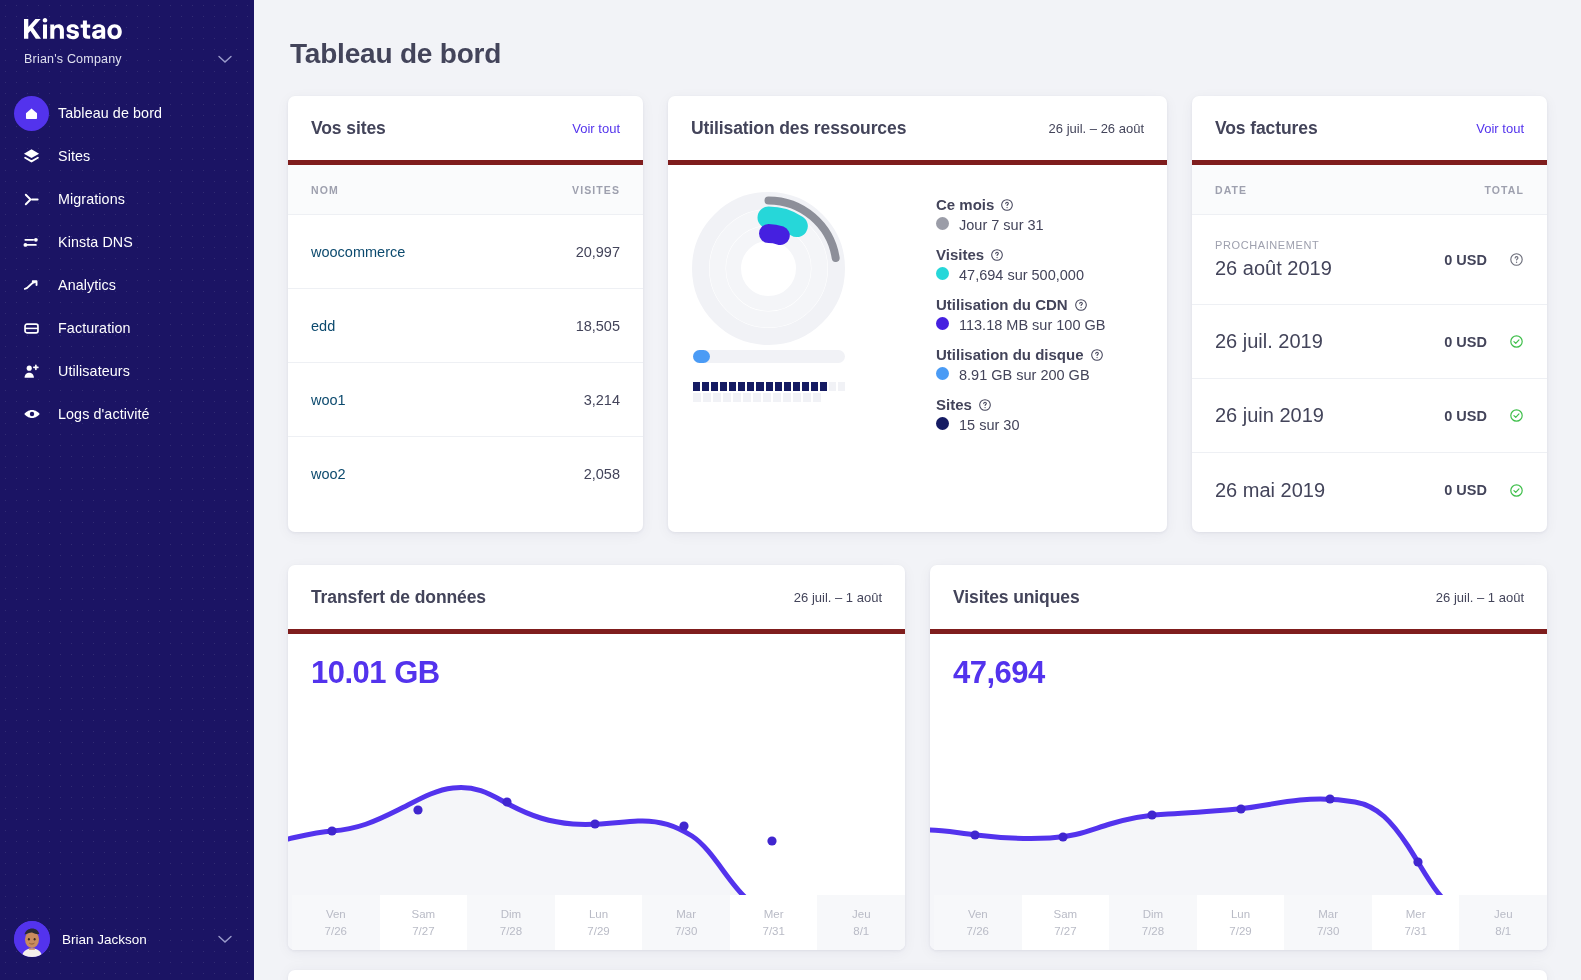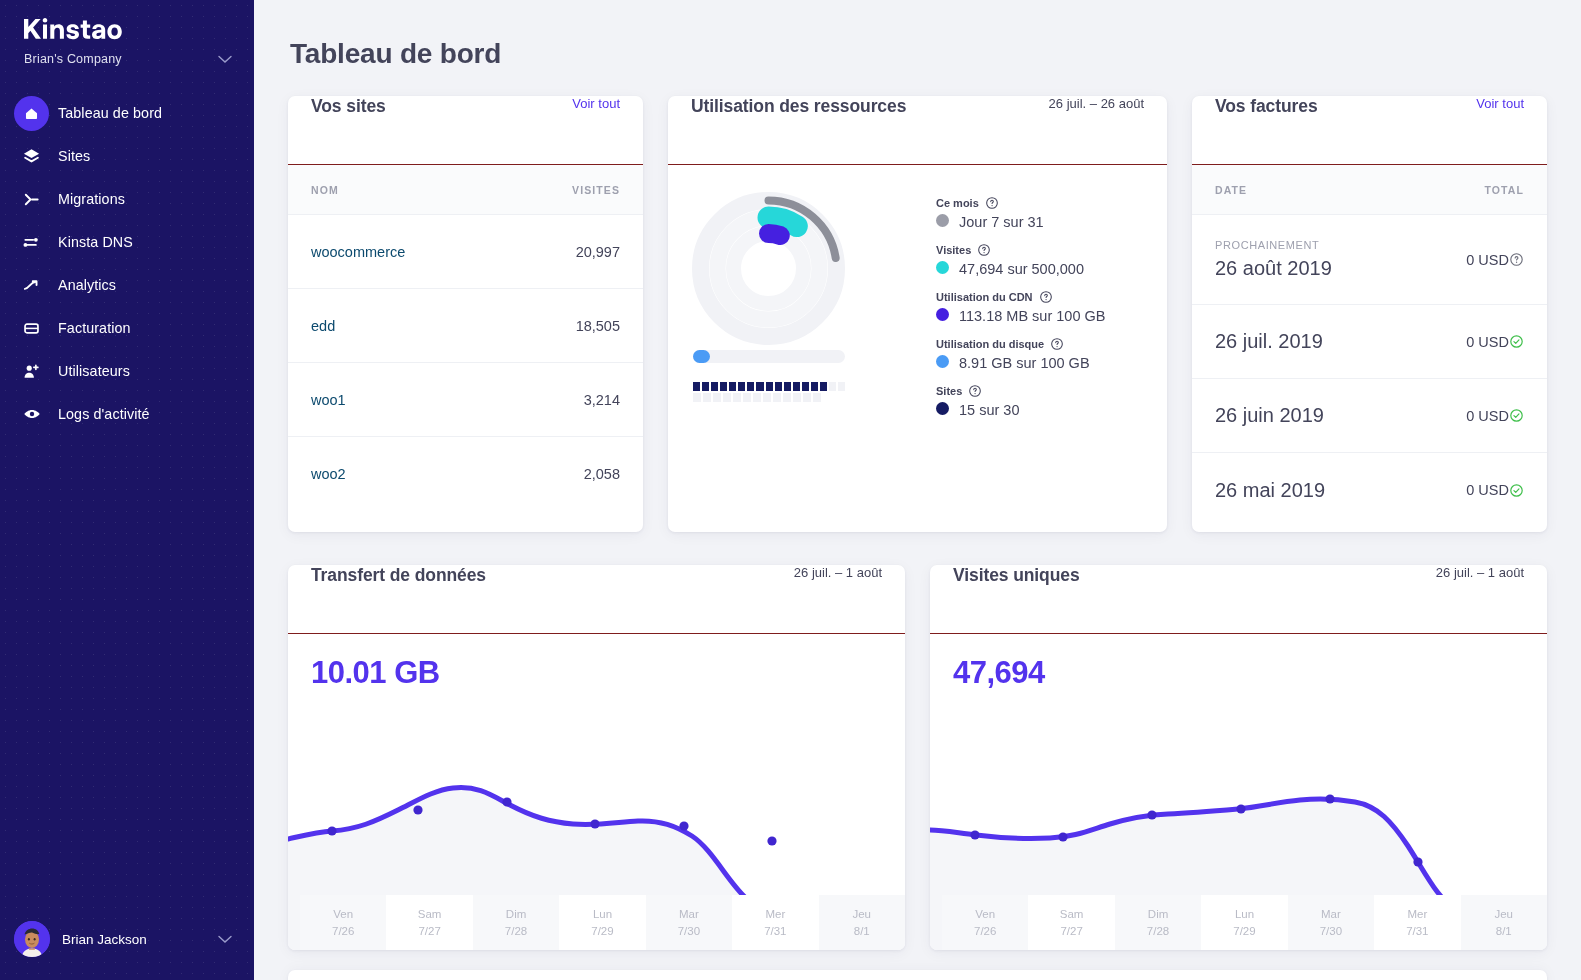--- a/index.html
+++ b/index.html
@@ -73,24 +73,24 @@
     font-size: 28px; font-weight: bold; color: #43445a;
     padding: 38px 0 26px 2px; letter-spacing: -.2px;
   }
   .row { display: flex; gap: 25px; }
 
   .card {
     background: #fff; border-radius: 7px;
     box-shadow: 0 1px 3px rgba(40,40,80,.07), 0 3px 14px rgba(40,40,80,.05);
   }
   .card-head {
-    height: 69px; display: flex; 
+    height: 69px; display: flex; align-items: center;
     justify-content: space-between;
     padding: 0 23px;
-    border-bottom: 1px solid #7f1d1d;
+    border-bottom: 5px solid #7f1d1d;
   }
   .card-title { font-size: 17.5px; font-weight: bold; color: #43445a; letter-spacing: -.1px; }
   .card-link { font-size: 13px; color: #5333ed; cursor: pointer; }
   .card-date { font-size: 13px; color: #43445a; }
 
   
   .col-sites { width: 355px; }
   .col-res { flex: 1; }
   .col-inv { width: 355px; }
 
@@ -113,29 +113,29 @@
 
   .inv-row {
     height: 74px; display: flex; align-items: center;
     justify-content: space-between; padding: 0 23px;
     border-bottom: 1px solid #eef0f4;
   }
   .inv-row:last-child { border-bottom: none; }
   .inv-upcoming { height: 90px; }
   .inv-tag { font-size: 11px; color: #9ea0ae; letter-spacing: .6px; margin-bottom: 6px; }
   .inv-date { font-size: 20px; color: #43445a; }
-  .inv-total { font-size: 14.5px; color: #43445a; display: flex; align-items: center; gap: 0; }
+  .inv-total { font-size: 14.5px; color: #43445a; display: flex; align-items: center; gap: 22px; font-weight: bold; }
 
   
   .res-body { display: flex; padding: 26px 23px 0 23px; height: 367px; }
   .res-left { width: 245px; position: relative; }
   .res-right { flex: 1; padding-top: 5px; }
   .legend-group { margin-bottom: 13px; }
   .legend-title {
-    font-size: 11px; font-weight: bold; color: #43445a;
+    font-size: 15px; font-weight: bold; color: #43445a;
     display: flex; align-items: center; gap: 6px; margin-bottom: 4px; text-align: right;
   }
   .legend-val { font-size: 14.5px; color: #43445a; display: flex; }
   .dot { width: 13px; height: 13px; border-radius: 50%; margin-right: 10px; min-width: 13px; }
 
   .bar-track {
     width: 152px; height: 13px; border-radius: 7px;
     background: #f1f2f6; position: relative; margin-left: 2px;
   }
   .bar-fill {
@@ -149,21 +149,21 @@
 
   
   .chart-card { flex: 1; height: 385px; overflow: hidden; position: relative; }
   .chart-big {
     font-size: 31px; font-weight: bold; color: #5333ed;
     padding: 21px 0 0 23px; letter-spacing: -.5px;
   }
   .chart-area { position: absolute; left: 0; right: 0; top: 69px; bottom: 0; }
   .chart-area svg { position: absolute; left: 0; top: 0; }
   .day-band {
-    position: absolute; left: 12px; right: 0; bottom: 0; height: 55px;
+    position: absolute; left: 4px; right: 0; bottom: 0; height: 55px;
     display: flex;
   }
   .day-cell {
     flex: 1; display: flex; flex-direction: column;
     align-items: center; justify-content: center;
     font-size: 11.5px; color: #b9bbc6; line-height: 1.45;
     background: #f7f8fa;
   }
   .day-cell.alt { background: #ffffff; }
   .bottom-peek {
@@ -458,21 +458,21 @@
               <div class="legend-title">
                 <span>Utilisation du disque</span>
                 <svg width="14" height="14" viewBox="0 0 20 20" fill="none" stroke="#43445a" stroke-width="1.5">
                   <circle cx="10" cy="10" r="7.6"></circle>
                     <path d="M8.2 8c0-1 .8-1.8 1.9-1.8s1.8.7 1.8 1.7c0 1.4-1.8 1.4-1.8 2.8" stroke-linecap="round"></path>
                     <circle cx="10.1" cy="13.7" r=".9" fill="#43445a" stroke="none"></circle>
                 </svg>
               </div>
               <div class="legend-val">
                 <span class="dot" style="background:#4a9bf5"></span>
-                <span>8.91 GB sur 100 GB</span>
+                <span>8.91 GB sur 200 GB</span>
               </div>
             </div>
 
             <div class="legend-group">
               <div class="legend-title">
                 <span>Sites</span>
                 <svg width="14" height="14" viewBox="0 0 20 20" fill="none" stroke="#43445a" stroke-width="1.5">
                   <circle cx="10" cy="10" r="7.6"></circle>
                     <path d="M8.2 8c0-1 .8-1.8 1.9-1.8s1.8.7 1.8 1.7c0 1.4-1.8 1.4-1.8 2.8" stroke-linecap="round"></path>
                     <circle cx="10.1" cy="13.7" r=".9" fill="#43445a" stroke="none"></circle>

